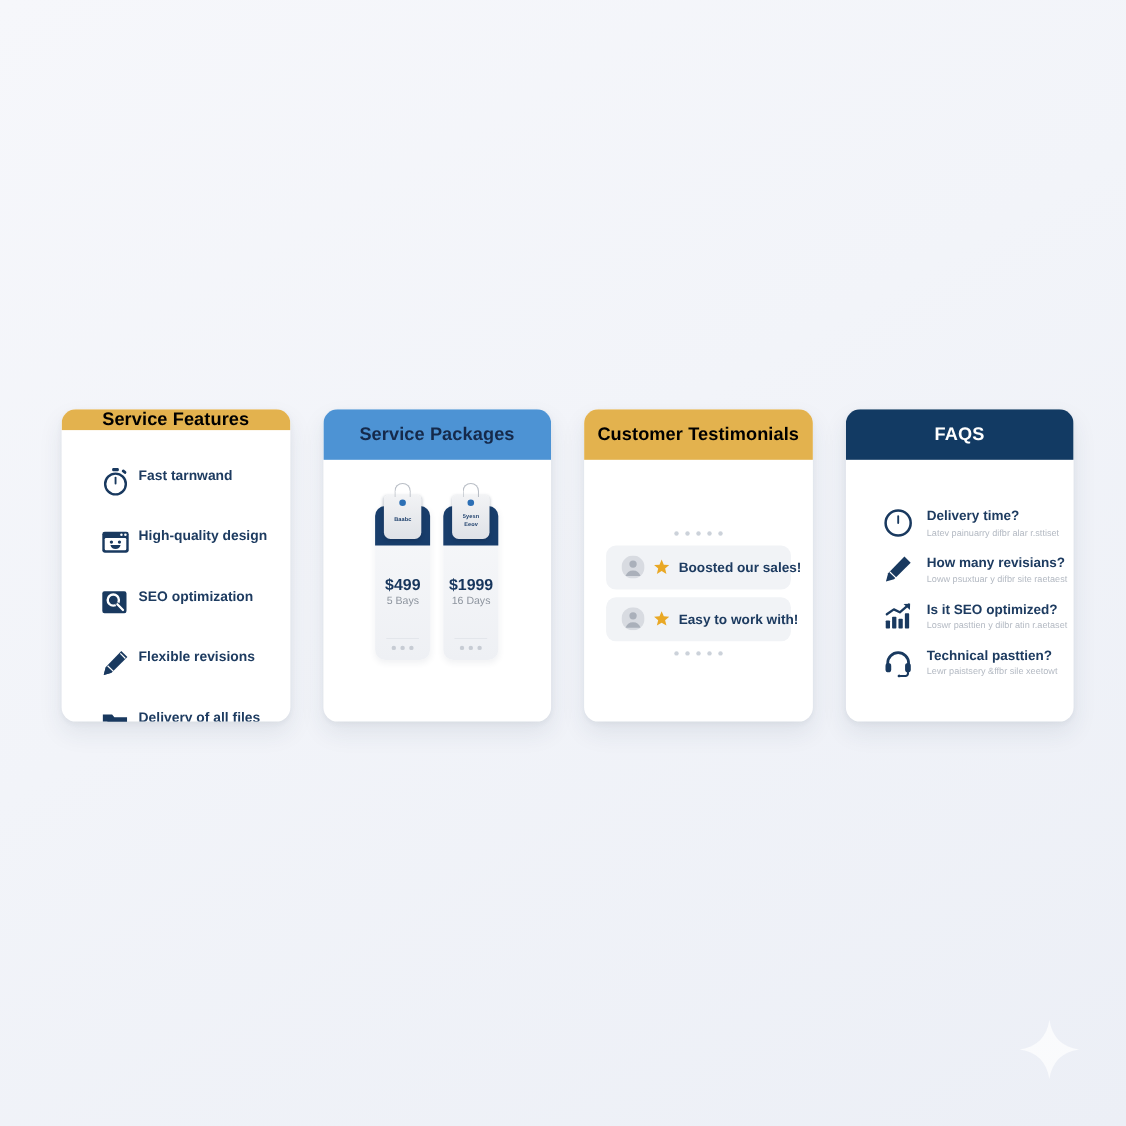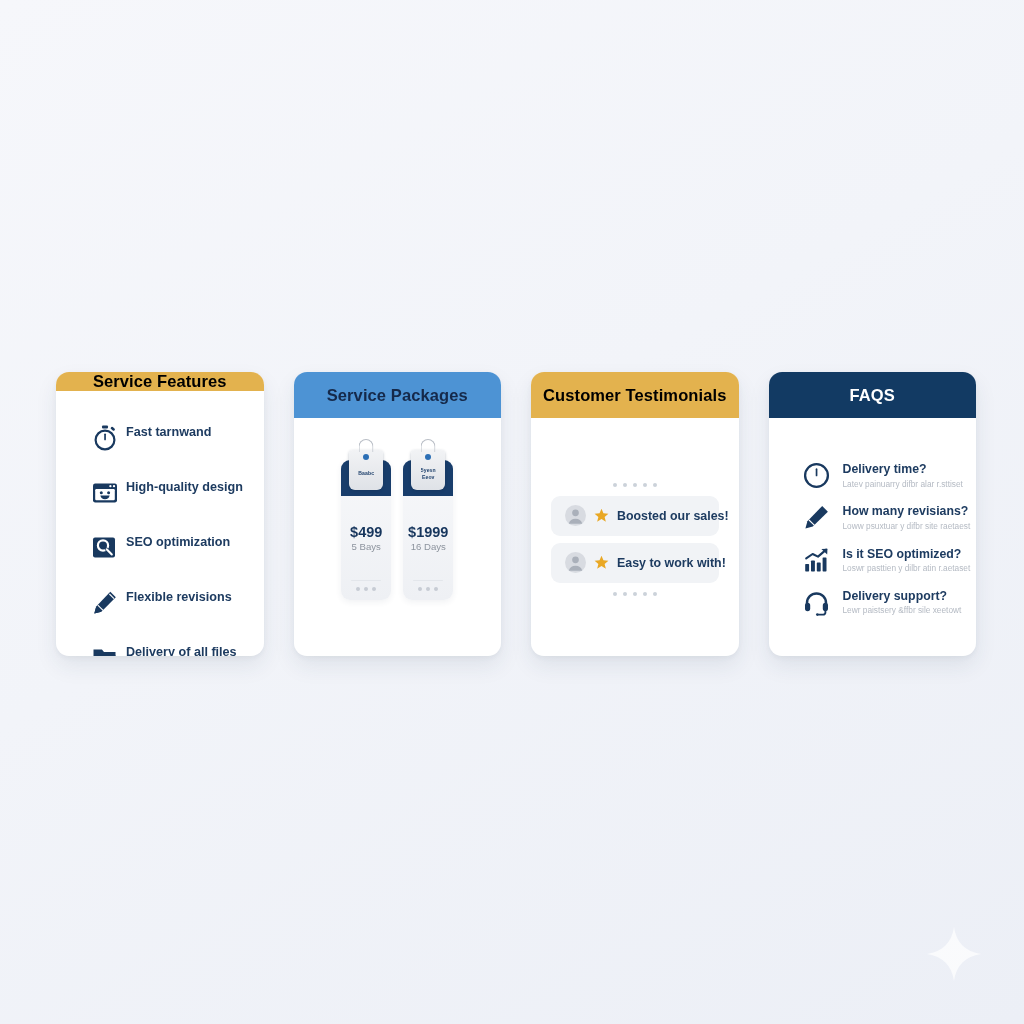--- a/index.html
+++ b/index.html
@@ -484,21 +484,21 @@
 
         <div class="faq-row">
           <svg class="faq-ico" viewBox="0 0 27 27">
             <path d="M4.0 16.5 v-2.6 a9.5 9.5 0 0 1 19.0 0 v2.6" fill="none" stroke="#19395f" stroke-width="2.5" stroke-linecap="round"></path>
             <rect x="2.0" y="13.8" width="5.2" height="8.4" rx="2.6" fill="#19395f"></rect>
             <rect x="19.8" y="13.8" width="5.2" height="8.4" rx="2.6" fill="#19395f"></rect>
             <path d="M22.4 22.4 v1.0 a2.2 2.2 0 0 1 -2.2 2.2 h-4.4" fill="none" stroke="#19395f" stroke-width="1.9" stroke-linecap="round"></path>
             <circle cx="14.4" cy="25.6" r="1.4" fill="#19395f"></circle>
           </svg>
           <div>
-            <div class="faq-q">Delivery support?</div>
+            <div class="faq-q">Technical pasttien?</div>
             <div class="faq-a">Lewr paistsery &amp;ffbr sile xeetowt</div>
           </div>
         </div>
 
       </div>
     </div>
   </section>
 
 </div>
 

